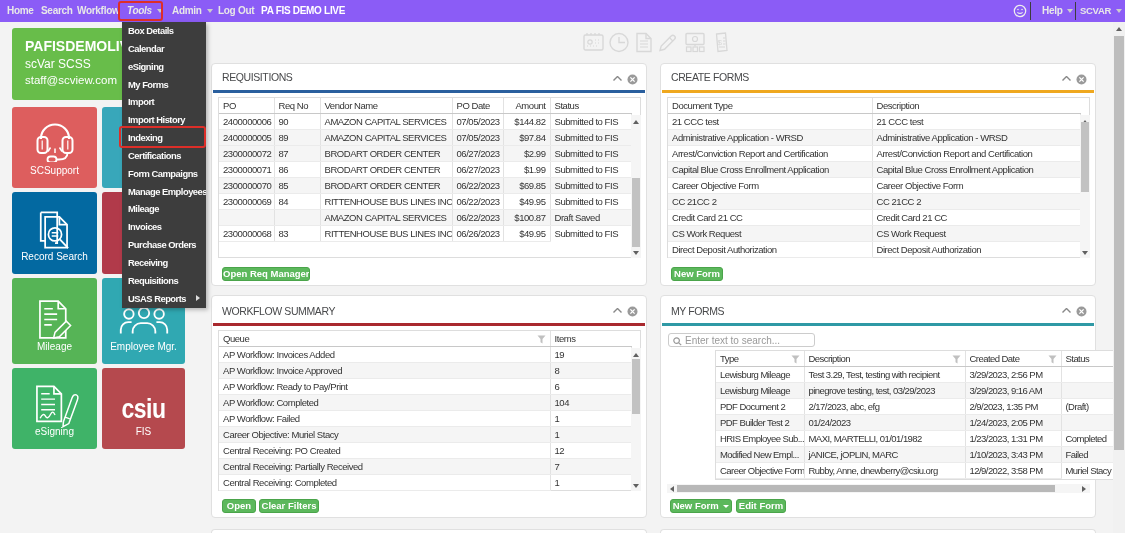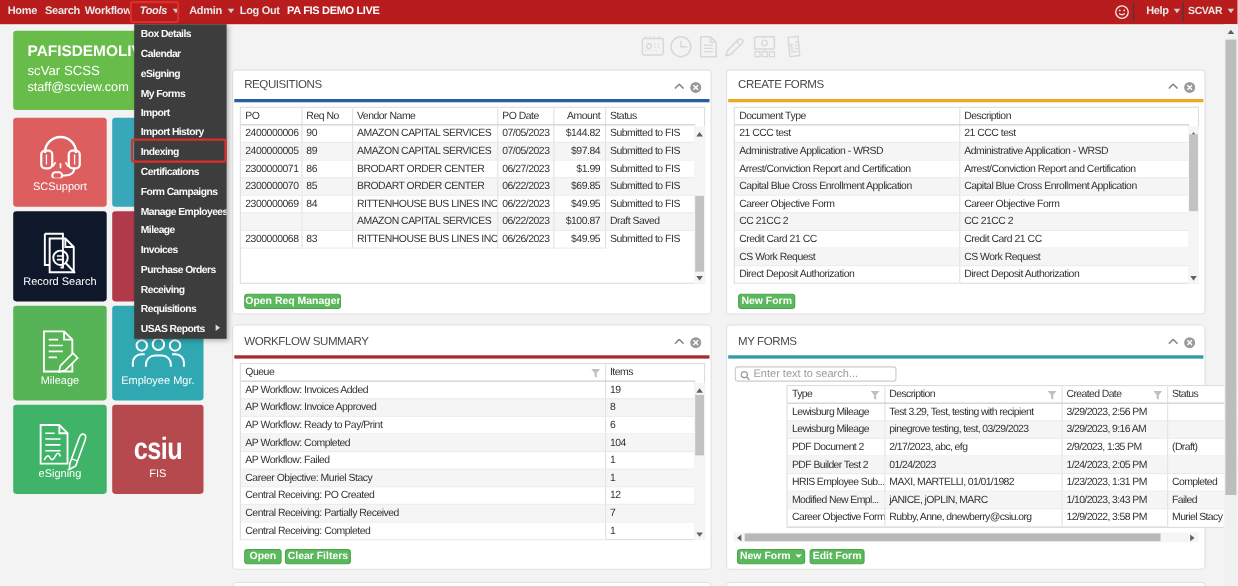--- a/index.html
+++ b/index.html
@@ -1,19 +1,19 @@
 <!DOCTYPE html>
 <html><head>
 <meta charset="utf-8">
 <style>
 * {margin:0; padding:0; box-sizing:border-box;}
 html,body {width:1125px; height:533px; overflow:hidden; font-family:"Liberation Sans", sans-serif; background:#f3f3f3;}
 .abs {position:absolute;}
 
-#topbar {position:absolute; left:0; top:0; width:1125px; height:22px; background:#b91c1c;}
+#topbar {position:absolute; left:0; top:0; width:1125px; height:22px; background:#8b5cf6;}
 .tb {position:absolute; top:0; height:22px; line-height:22px; color:#e8e8e8; font-size:10px; font-weight:bold; letter-spacing:-0.3px; white-space:nowrap;}
 .caret {display:inline-block; width:0; height:0; border-left:3.5px solid transparent; border-right:3.5px solid transparent; border-top:4px solid #ccc; margin-left:5px; vertical-align:middle;}
 .redbox {position:absolute; border:2.5px solid #dd2e28; border-radius:3px; z-index:30;}
 
 .tile {position:absolute; border-radius:3px; color:#fff;}
 .tlabel {position:absolute; left:0; right:0; bottom:12px; text-align:center; font-size:10px; color:#fff;}
 .ticon {position:absolute; left:50%; transform:translateX(-50%);}
 
 #dropdown {position:absolute; left:122px; top:22px; width:84px; height:286px; background:#3d3d3d; z-index:20; box-shadow:2px 2px 4px rgba(0,0,0,0.25);}
 .dd {height:17.85px; line-height:17.85px; padding-left:6px; color:#fbfbfb; font-size:9.4px; font-weight:bold; letter-spacing:-0.5px; white-space:nowrap; overflow:hidden;}
@@ -78,21 +78,21 @@
     <rect x="3.5" y="17" width="10" height="16" rx="3.5" fill="none" stroke="#fff" stroke-width="2"></rect>
     <rect x="28.5" y="17" width="10" height="16" rx="3.5" fill="none" stroke="#fff" stroke-width="2"></rect>
     <path d="M8.2 20.5 v9 M33.8 20.5 v9" stroke="#fff" stroke-width="1.2"></path>
     <path d="M16.5 27.5 l-2.5 4 M21 28.5 v4.5 M25.5 27.5 l2.5 4" stroke="#fff" stroke-width="1.5"></path>
     <path d="M33.5 33 q0 6.5 -8.5 6.5 h-3" fill="none" stroke="#fff" stroke-width="1.8"></path>
     <rect x="13.5" y="36.5" width="9" height="6" rx="3" fill="none" stroke="#fff" stroke-width="1.8"></rect>
   </svg>
   <div class="tlabel">SCSupport</div>
 </div>
 <div class="tile" style="left:102px; top:107px; width:83px; height:81px; background:#38a7ba;"></div>
-<div class="tile" style="left:12px; top:192px; width:85px; height:82px; background:#0f172a;">
+<div class="tile" style="left:12px; top:192px; width:85px; height:82px; background:#0369a1;">
   <svg class="ticon" style="top:15px;" width="44" height="46" viewBox="0 0 40 42">
     <path d="M7 5 h15 v28 h-2" fill="none" stroke="#fff" stroke-width="1.6"></path>
     <path d="M7 5 v26 h4" fill="none" stroke="#fff" stroke-width="1.6"></path>
     <path d="M11 9 h13 l7 7 v21 h-20 z" fill="none" stroke="#fff" stroke-width="1.6"></path>
     <path d="M24 9 v7 h7" fill="none" stroke="#fff" stroke-width="1.6"></path>
     <circle cx="20" cy="25" r="6" fill="none" stroke="#fff" stroke-width="1.6"></circle>
     <path d="M17 23.5 h6 M17 26.5 h6" stroke="#fff" stroke-width="1.4"></path>
     <path d="M24.5 29.5 l7.5 8" stroke="#fff" stroke-width="1.7"></path>
   </svg>
   <div class="tlabel">Record Search</div>
@@ -219,20 +219,28 @@
             <td>07/05/2023</td>
             <td class="rt">$144.82</td>
             <td>Submitted to FIS</td>
           </tr>
       <tr class="a">
             <td>2400000005</td>
             <td>89</td>
             <td>AMAZON CAPITAL SERVICES</td>
             <td>07/05/2023</td>
             <td class="rt">$97.84</td>
+            <td>Submitted to FIS</td>
+          </tr>
+      <tr class="a">
+            <td>2300000072</td>
+            <td>87</td>
+            <td>BRODART ORDER CENTER</td>
+            <td>06/27/2023</td>
+            <td class="rt">$2.99</td>
             <td>Submitted to FIS</td>
           </tr>
       <tr>
             <td>2300000071</td>
             <td>86</td>
             <td>BRODART ORDER CENTER</td>
             <td>06/27/2023</td>
             <td class="rt">$1.99</td>
             <td>Submitted to FIS</td>
           </tr>

